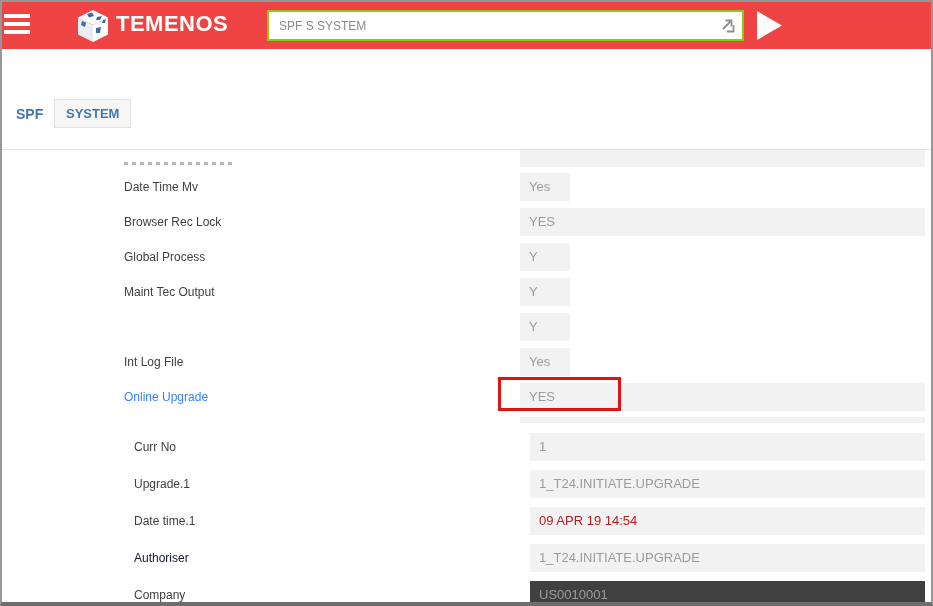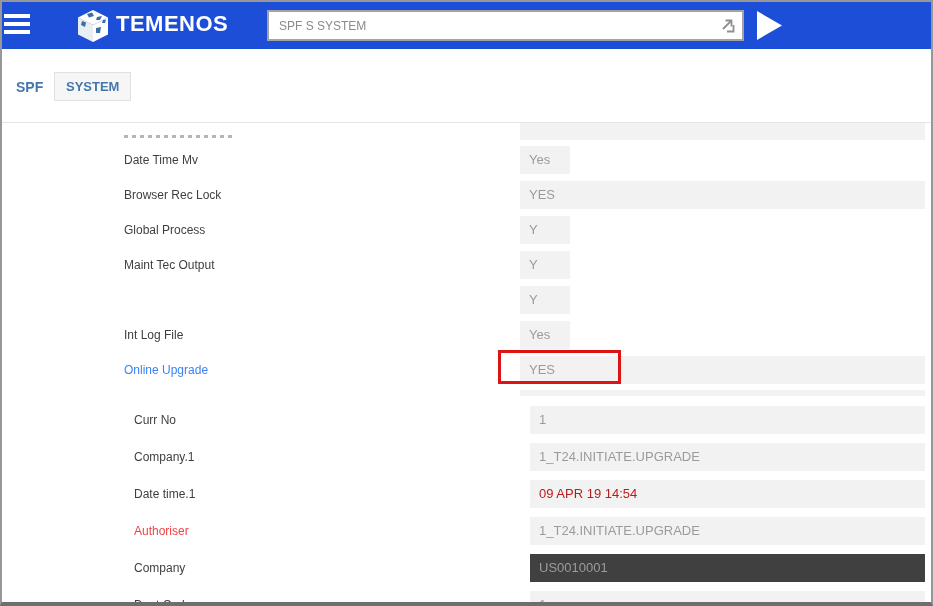--- a/index.html
+++ b/index.html
@@ -11,27 +11,27 @@
   .topbar{position:relative;height:47px;background:#3b6ea1;}
   .hamburger{position:absolute;left:2px;top:12px;width:26px;height:22px;cursor:pointer;}
   .hamburger span{display:block;width:26px;height:4px;background:#fff;margin-bottom:4px;}
   .logo{position:absolute;left:73px;top:6px;width:36px;height:36px;}
   .brand{
     position:absolute;left:114px;top:9px;color:#fff;font-size:22px;font-weight:bold;
     letter-spacing:.5px;font-family:"Liberation Sans",sans-serif;
   }
   .cmdwrap{position:absolute;left:265px;top:8px;width:477px;height:31px;}
   .cmdwrap input{
-    width:100%;height:100%;box-sizing:border-box;border:2px solid #a3a3a3;background:#fff;
+    width:100%;height:100%;box-sizing:border-box;border:2px solid #84cc16;background:#fff;
     font-size:12px;color:#8a8a8a;padding:0 23px 0 10px;outline:none;font-family:"Liberation Sans",sans-serif;
   }
   .launch-ic{position:absolute;right:7px;top:6px;width:19px;height:19px;cursor:pointer;}
   .runbtn{position:absolute;left:753px;top:8px;width:28px;height:31px;cursor:pointer;}
   
-  .crumbs{position:relative;height:73px;background:#fff;}
+  .crumbs{position:relative;height:73px;background:#fff;margin-top:27px;}
   .crumb-app{
     position:absolute;left:14px;top:30px;font-size:14px;font-weight:bold;color:#4478ad;
     text-decoration:none;cursor:pointer;
   }
   .crumb-chip{
     position:absolute;left:52px;top:23px;padding:6px 11px;background:#f6f6f6;
     border:1px solid #e1e1e1;font-size:13px;font-weight:bold;color:#4478ad;cursor:pointer;
   }
   
   .content{position:relative;border-top:1px solid #e4e4e4;}
@@ -59,21 +59,21 @@
     border:3px solid #dc1414;pointer-events:none;
   }
   .row-spacer{position:relative;height:14px;}
   .row-spacer .sliver{position:absolute;left:518px;right:6px;top:3px;height:6px;background:#f2f2f2;}
 </style>
 </head>
 <body>
 
 <div class="frame">
 
-  <div class="topbar" style="background: #1d4ed8;">
+  <div class="topbar" style="background: #ef4444;">
     <div class="hamburger">
       <span></span>
         <span></span>
         <span></span>
     </div>
     <svg class="logo" viewBox="0 0 36 36">
       <polygon points="18,2 33,9.5 18,17 3,9.5" fill="#ffffff"></polygon>
       <polygon points="3,9.5 18,17 18,34 3,26.5" fill="#e9eef3"></polygon>
       <polygon points="33,9.5 18,17 18,34 33,26.5" fill="#ffffff"></polygon>
       <polygon points="12,6 17,4.5 19,8 14,9.5" fill="#3b6ea1"></polygon>
@@ -152,33 +152,33 @@
         <div class="row-spacer">
           <div class="sliver"></div>
         </div>
         <div class="row audit">
     <div class="label" style="color: rgb(63, 63, 63);">Curr No</div>
     <div class="value-cell">
       <div class="value wide" style="background: rgb(242, 242, 242); color: rgb(155, 155, 155);">1</div>
     </div>
   </div>
         <div class="row audit">
-    <div class="label" style="color: rgb(63, 63, 63);">Company.1</div>
+    <div class="label" style="color: rgb(63, 63, 63);">Upgrade.1</div>
     <div class="value-cell">
       <div class="value wide" style="background: rgb(242, 242, 242); color: rgb(155, 155, 155);">1_T24.INITIATE.UPGRADE</div>
     </div>
   </div>
         <div class="row audit">
     <div class="label" style="color: rgb(63, 63, 63);">Date time.1</div>
     <div class="value-cell">
       <div class="value wide" style="background: rgb(242, 242, 242); color: #b91c1c;">09 APR 19 14:54</div>
     </div>
   </div>
         <div class="row audit">
-    <div class="label" style="color: #ef4444; text-align: right;">Authoriser</div>
+    <div class="label" style="color: #0f172a; text-align: right;">Authoriser</div>
     <div class="value-cell">
       <div class="value wide" style="background: rgb(242, 242, 242); color: rgb(155, 155, 155);">1_T24.INITIATE.UPGRADE</div>
     </div>
   </div>
         <div class="row audit">
     <div class="label" style="color: rgb(63, 63, 63);">Company</div>
     <div class="value-cell">
       <div class="value wide" style="background: #404040; color: rgb(155, 155, 155);">US0010001</div>
     </div>
   </div>

